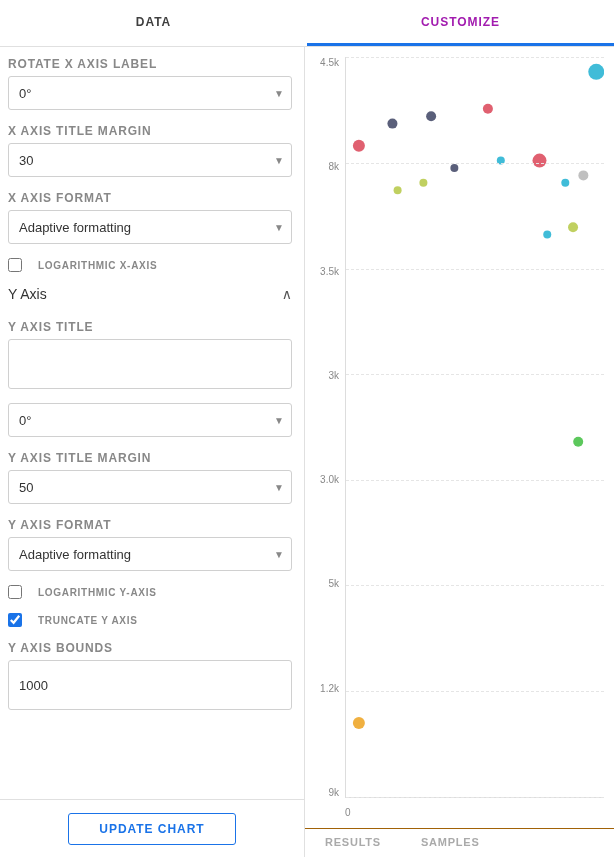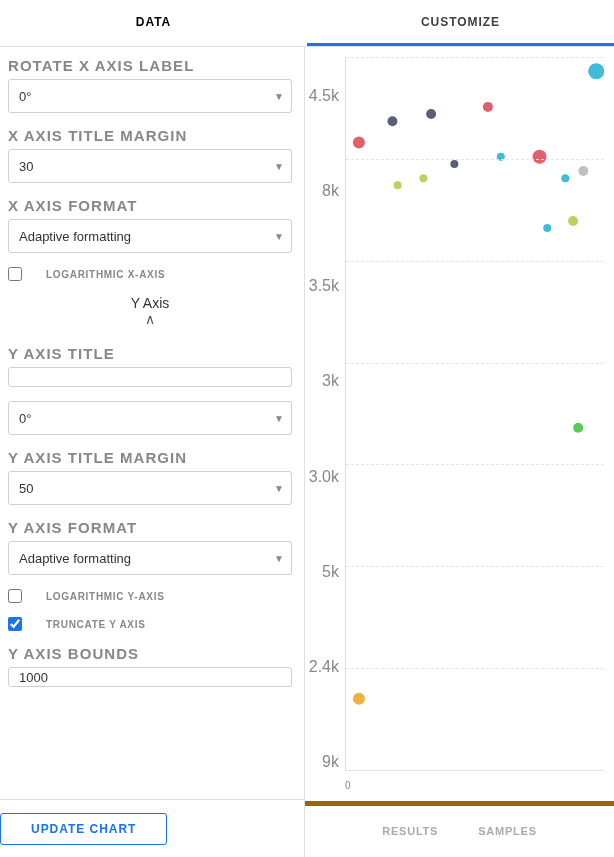--- a/index.html
+++ b/index.html
@@ -22,27 +22,27 @@
       flex-shrink: 0;
     }
     .tab {
       flex: 1;
       display: flex;
       align-items: center;
       justify-content: center;
       font-size: 12px;
       font-weight: 600;
       letter-spacing: 0.08em;
-      color: #000000;
+      color: #404040;
       cursor: pointer;
       border-bottom: 3px solid transparent;
       text-transform: uppercase;
     }
     .tab.active {
-      color: #404040;
+      color: #a21caf;
       border-bottom: 3px solid #1a73e8;
     }
 
     
     .main {
       display: flex;
       flex: 1;
       overflow: hidden;
     }
 
@@ -72,21 +72,21 @@
     .scroll-area::-webkit-scrollbar-thumb {
       background: #ccc;
       border-radius: 4px;
     }
 
     .field-group {
       margin-bottom: 14px;
     }
 
     .field-label {
-      font-size: 15px;
+      font-size: 12px;
       font-weight: 600;
       color: #888;
       letter-spacing: 0.07em;
       text-transform: uppercase;
       margin-bottom: 5px;
     }
 
     .select-wrapper {
       position: relative;
     }
@@ -114,28 +114,28 @@
       font-size: 10px;
     }
 
     .text-input {
       width: 100%;
       border: 1px solid #d0d0d0;
       border-radius: 3px;
       padding: 6px 10px;
       font-size: 13px;
       color: #333;
-      height: 20px;
+      height: 50px;
       outline: none;
     }
 
     .checkbox-row {
       display: flex;
       align-items: center;
-      gap: 24px;
+      gap: 16px;
       margin-bottom: 14px;
     }
 
     .checkbox-row input[type="checkbox"] {
       width: 14px;
       height: 14px;
       cursor: pointer;
       accent-color: #1a73e8;
     }
 
@@ -147,21 +147,20 @@
       text-transform: uppercase;
     }
 
     
     .section-header {
       display: flex;
       align-items: center;
       justify-content: space-between;
       margin-bottom: 14px;
       padding-bottom: 4px;
-      flex-direction: column;
     }
 
     .section-title {
       font-size: 14px;
       font-weight: 500;
       color: #333;
     }
 
     .collapse-icon {
       cursor: pointer;
@@ -177,21 +176,21 @@
 
     .bounds-row .text-input {
       flex: 1;
     }
 
     
     .bottom-bar {
       height: 58px;
       display: flex;
       align-items: center;
-      justify-content: flex-start;
+      justify-content: center;
       border-top: 1px solid #e0e0e0;
       flex-shrink: 0;
     }
 
     .update-btn {
       border: 1px solid #1a73e8;
       background: #fff;
       color: #1a73e8;
       padding: 8px 30px;
       font-size: 12px;
@@ -224,23 +223,22 @@
       bottom: 30px;
       width: 38px;
       display: flex;
       flex-direction: column;
       justify-content: space-between;
       align-items: flex-end;
       padding-right: 4px;
     }
 
     .y-label {
-      font-size: 16px;
+      font-size: 10px;
       color: #888;
-      margin-top: 30px;
     }
 
     
     .x-axis {
       position: absolute;
       bottom: 10px;
       left: 40px;
       right: 10px;
       display: flex;
       justify-content: flex-start;
@@ -266,24 +264,23 @@
     .grid-line {
       position: absolute;
       left: 0;
       right: 0;
       border-top: 1px dashed #e5e5e5;
     }
 
     
     .chart-tabs {
       display: flex;
-      border-top: 5px solid #a16207;
-      height: 56px;
+      border-top: 1px solid #a16207;
+      height: 29px;
       flex-shrink: 0;
-      justify-content: center;
     }
 
     .chart-tab {
       padding: 0 20px;
       display: flex;
       align-items: center;
       font-size: 11px;
       font-weight: 600;
       letter-spacing: 0.07em;
       text-transform: uppercase;
@@ -422,21 +419,21 @@
   <div class="right-panel">
     <div class="chart-area">
 
       <div class="y-axis">
         <span class="y-label">4.5k</span>
         <span class="y-label">8k</span>
         <span class="y-label">3.5k</span>
         <span class="y-label">3k</span>
         <span class="y-label">3.0k</span>
         <span class="y-label">5k</span>
-        <span class="y-label">2.4k</span>
+        <span class="y-label">1.2k</span>
         <span class="y-label">9k</span>
       </div>
 
       <div class="grid-area">
         
         <div class="grid-line" style="top: 0%;"></div>
         <div class="grid-line" style="top: 14.3%;"></div>
         <div class="grid-line" style="top: 28.6%;"></div>
         <div class="grid-line" style="top: 42.9%;"></div>
         <div class="grid-line" style="top: 57.1%;"></div>

